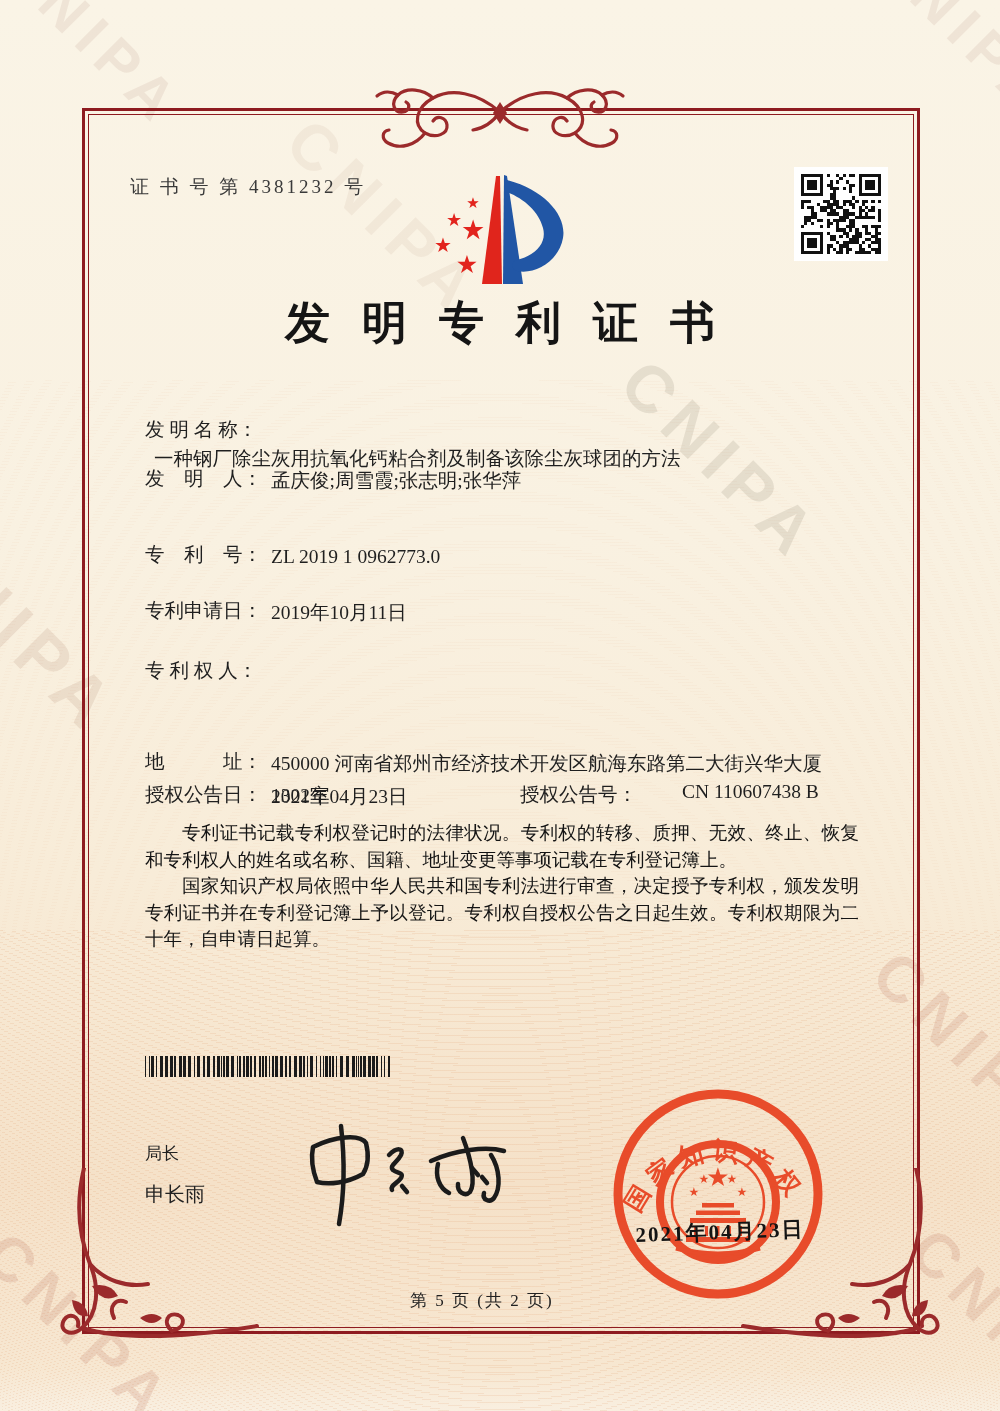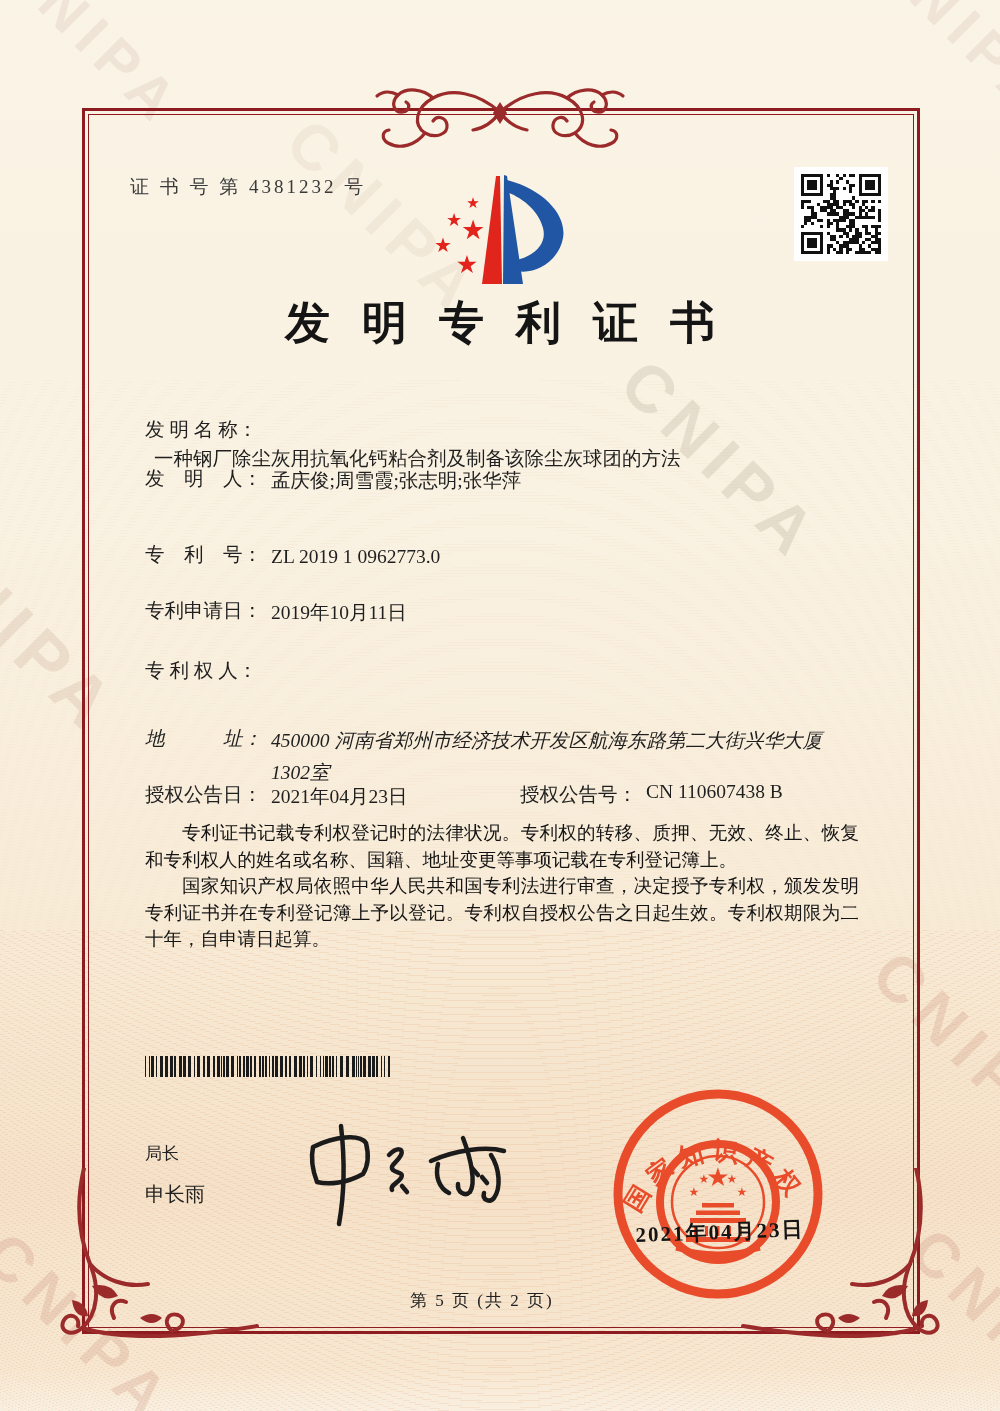--- a/index.html
+++ b/index.html
@@ -18,21 +18,21 @@
   .frame::after{content:"";position:absolute;inset:3px;border:1.5px solid #8e1b20;}
   .deco{position:absolute;z-index:3;}
   .cert-no{position:absolute;left:130px;top:174px;z-index:3;font-size:19px;letter-spacing:3px;color:#3a3a3a;}
   .qr-wrap{position:absolute;left:794px;top:167px;width:94px;height:94px;background:#fff;z-index:3;
            display:flex;align-items:center;justify-content:center;}
   .title{position:absolute;left:0;top:293px;width:100%;z-index:3;text-align:center;
          font-size:45px;font-weight:700;color:#151515;letter-spacing:32px;text-indent:32px;}
   .field-row{position:absolute;left:145px;z-index:3;display:flex;font-size:19.5px;color:#1f1f1f;}
   .field-label{white-space:pre;flex:0 0 auto;}
   .field-value{margin-left:9px;width:606px;line-height:32px;}
-  .grant-no{position:absolute;left:520px;top:781px;z-index:3;display:flex;font-size:19.5px;color:#1f1f1f;}
+  .grant-no{position:absolute;left:520px;top:781px;z-index:3;display:flex;font-size:19.5px;color:#1f1f1f;gap:36px;}
   .paras{position:absolute;left:145px;top:820px;width:714px;z-index:3;}
   .paras p{margin:0;font-size:18.5px;line-height:26.5px;color:#141414;text-indent:2em;text-align:justify;}
   .officer-title{position:absolute;left:145px;top:1142px;z-index:3;font-size:17px;color:#222;
                  font-family:Liberation Mono, monospace;}
   .officer-name{position:absolute;left:145px;top:1181px;z-index:3;font-size:20px;color:#222;
                  font-family:"Liberation Sans","DejaVu Sans",sans-serif;}
   .sig{position:absolute;left:285px;top:1103px;z-index:3;}
   .seal{position:absolute;left:610px;top:1086px;z-index:4;opacity:.93;}
   .seal-date{position:absolute;left:620px;top:1218px;width:200px;z-index:5;text-align:center;
              font-size:21px;font-weight:700;letter-spacing:2px;color:#141414;transform:rotate(-2deg);}
@@ -357,21 +357,21 @@
     <span class="field-label">专　利　号：</span>
     <span class="field-value">ZL 2019 1 0962773.0</span>
   </div>
   <div class="field-row" style="top:597px;">
     <span class="field-label">专利申请日：</span>
     <span class="field-value">2019年10月11日</span>
   </div>
   <div class="field-row" style="top:657px;">
     <span class="field-label">专 利 权 人：</span>
   </div>
-  <div class="field-row" style="top:725px;font-style:italic;">
+  <div class="field-row" style="top:748px;">
     <span class="field-label">地　　　址：</span>
     <span class="field-value" style="width:560px;">450000 河南省郑州市经济技术开发区航海东路第二大街兴华大厦1302室</span>
   </div>
   <div class="field-row" style="top:781px;">
     <span class="field-label">授权公告日：</span>
     <span class="field-value">2021年04月23日</span>
   </div>
   <div class="grant-no">
     <span class="field-label">授权公告号：</span>
     <span style="margin-left:9px;">CN 110607438 B</span>

